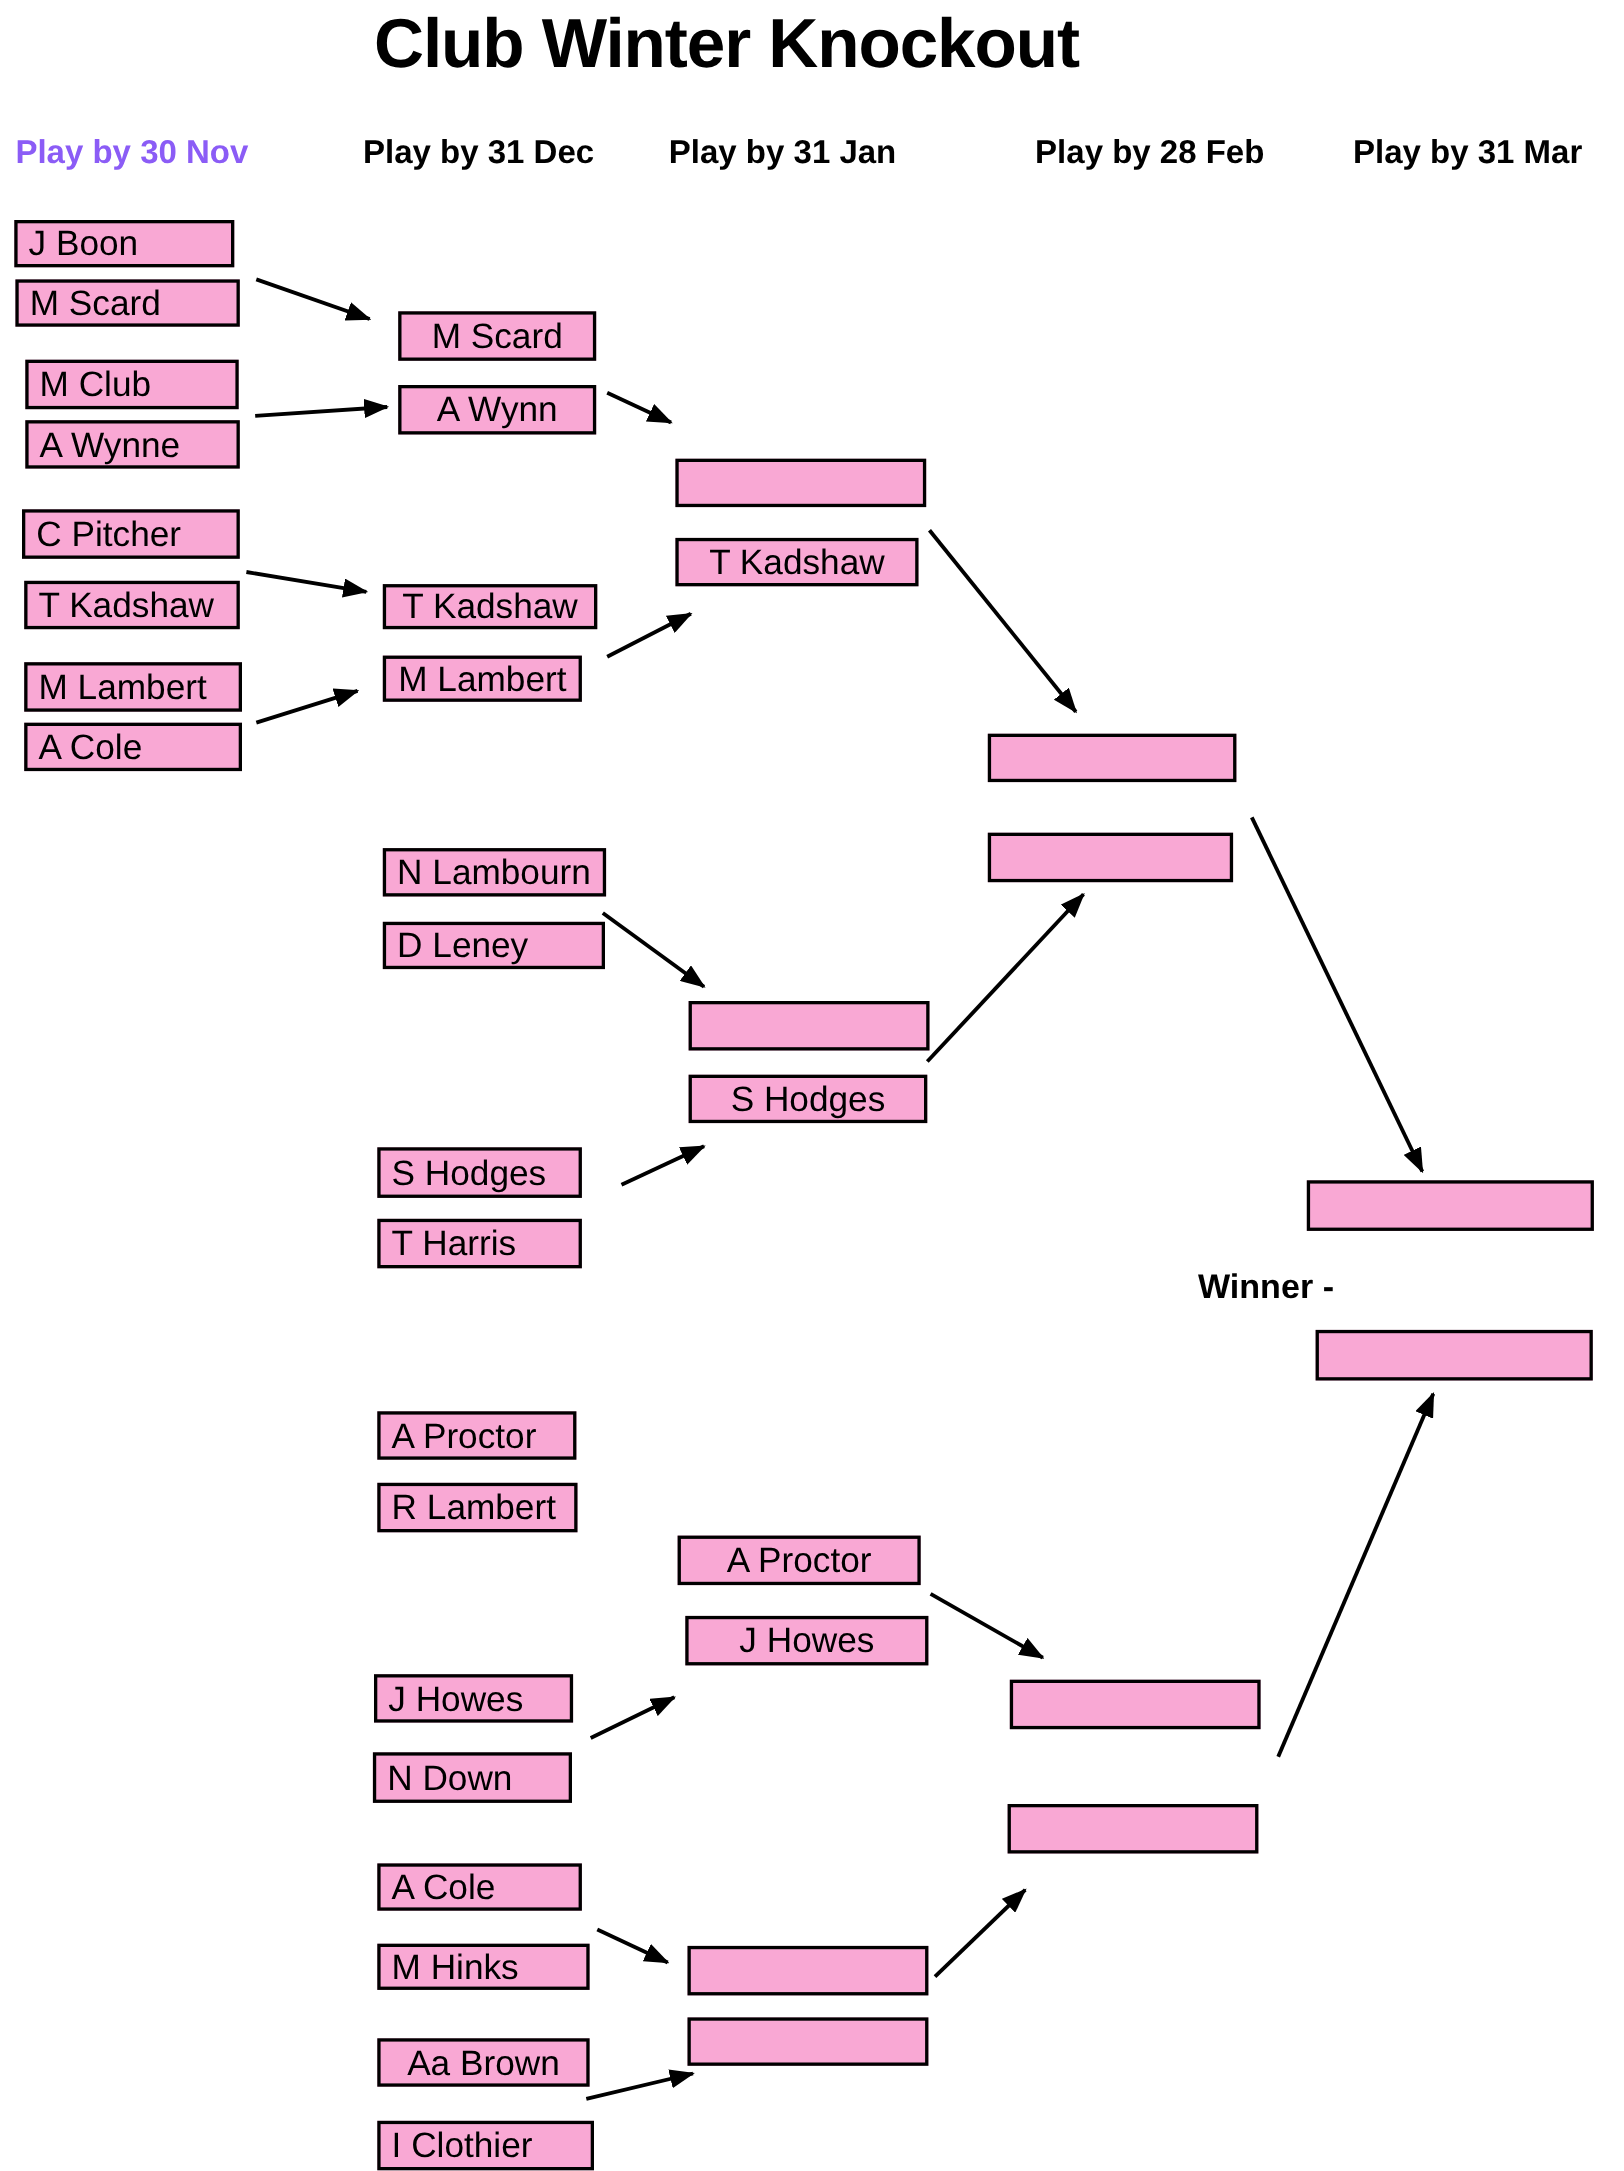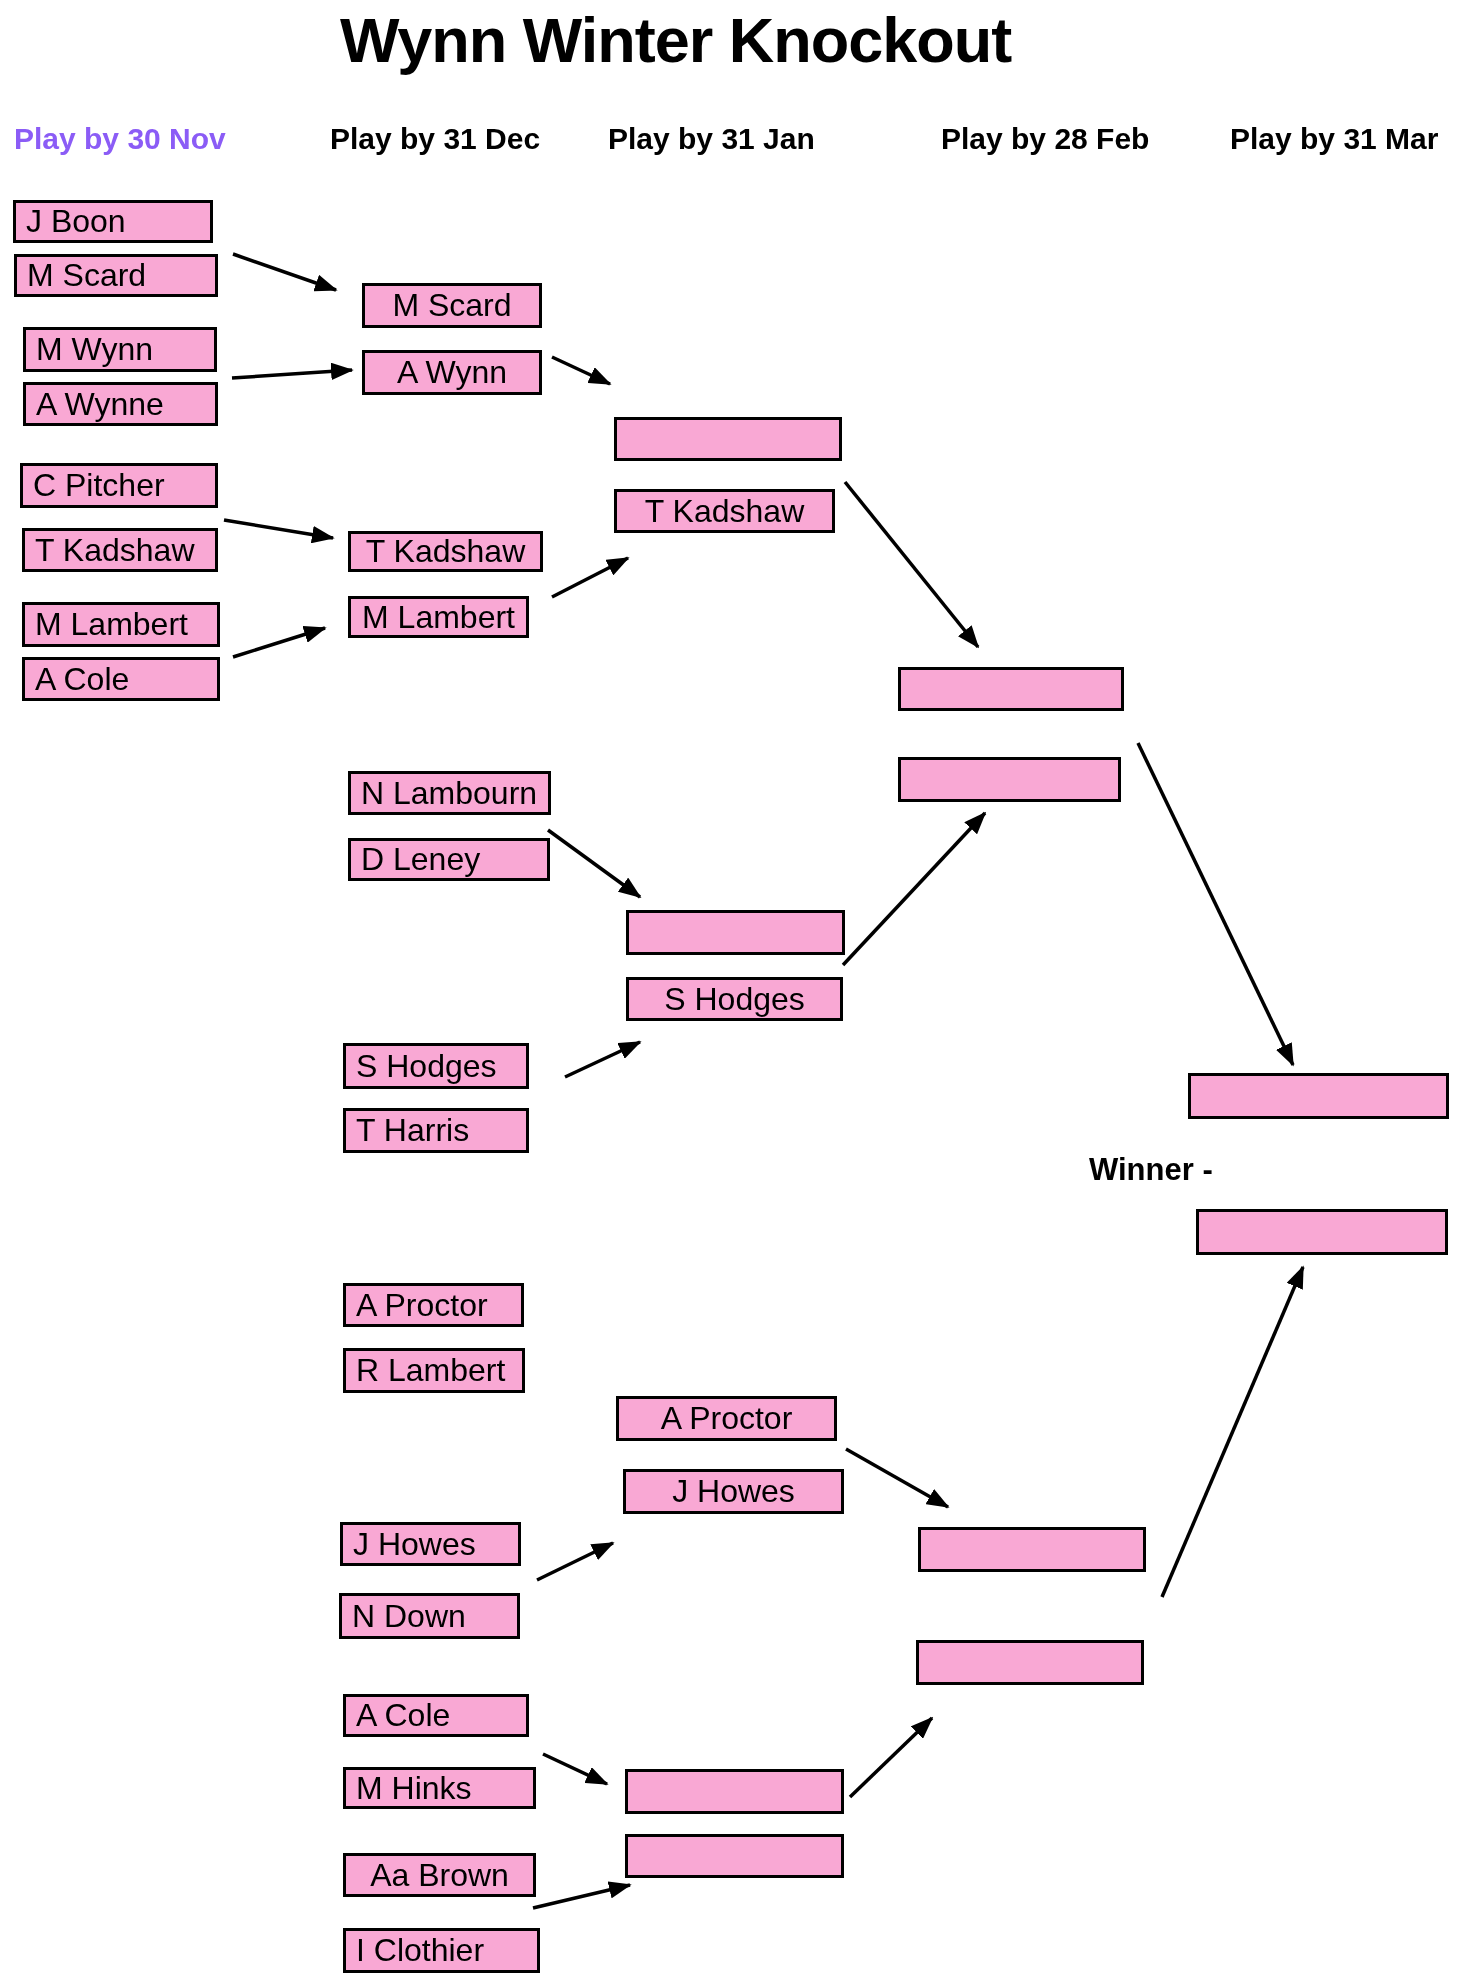--- a/index.html
+++ b/index.html
@@ -62,21 +62,21 @@
     width: 1476px;
     height: 1974px;
     pointer-events: none;
   }
 </style>
 </head>
 <body>
 
 <div id="page">
 
-  <div id="title">Wynn Winter Knockout</div>
+  <div id="title">Club Winter Knockout</div>
 
   <div id="headers">
       <div class="col-header" style="left: 14px; color: #8b5cf6;">Play by 30 Nov</div>
       <div class="col-header" style="left: 330px; color: rgb(0, 0, 0);">Play by 31 Dec</div>
       <div class="col-header" style="left: 608px; color: rgb(0, 0, 0);">Play by 31 Jan</div>
       <div class="col-header" style="left: 941px; color: rgb(0, 0, 0);">Play by 28 Feb</div>
       <div class="col-header" style="left: 1230px; color: rgb(0, 0, 0);">Play by 31 Mar</div>
     </div>
 
   <svg id="arrow-layer" width="1476" height="1974" viewBox="0 0 1476 1974" xmlns="http://www.w3.org/2000/svg">
@@ -102,21 +102,21 @@
         <line x1="537" y1="1580" x2="613" y2="1543" stroke="#000000" stroke-width="3.5" marker-end="url(#ah)"></line>
         <line x1="543" y1="1754" x2="607" y2="1784" stroke="#000000" stroke-width="3.5" marker-end="url(#ah)"></line>
         <line x1="533" y1="1908" x2="630" y2="1885" stroke="#000000" stroke-width="3.5" marker-end="url(#ah)"></line>
         <line x1="850" y1="1797" x2="932" y2="1718" stroke="#000000" stroke-width="3.5" marker-end="url(#ah)"></line>
       </g>
   </svg>
 
   <div id="boxes">
       <div class="slot left" style="left: 13px; top: 200px; width: 200px; height: 43px;">J Boon</div>
       <div class="slot left" style="left: 14px; top: 254px; width: 204px; height: 43px;">M Scard</div>
-      <div class="slot left" style="left: 23px; top: 327px; width: 194px; height: 45px;">M Wynn</div>
+      <div class="slot left" style="left: 23px; top: 327px; width: 194px; height: 45px;">M Club</div>
       <div class="slot left" style="left: 23px; top: 382px; width: 195px; height: 44px;">A Wynne</div>
       <div class="slot left" style="left: 20px; top: 463px; width: 198px; height: 45px;">C Pitcher</div>
       <div class="slot left" style="left: 22px; top: 528px; width: 196px; height: 44px;">T Kadshaw</div>
       <div class="slot left" style="left: 22px; top: 602px; width: 198px; height: 45px;">M Lambert</div>
       <div class="slot left" style="left: 22px; top: 657px; width: 198px; height: 44px;">A Cole</div>
       <div class="slot center" style="left: 362px; top: 283px; width: 180px; height: 45px;">M Scard</div>
       <div class="slot center" style="left: 362px; top: 350px; width: 180px; height: 45px;">A Wynn</div>
       <div class="slot center" style="left: 348px; top: 531px; width: 195px; height: 41px;">T Kadshaw</div>
       <div class="slot center" style="left: 348px; top: 596px; width: 181px; height: 42px;">M Lambert</div>
       <div class="slot left" style="left: 348px; top: 771px; width: 203px; height: 44px;">N Lambourn</div>

